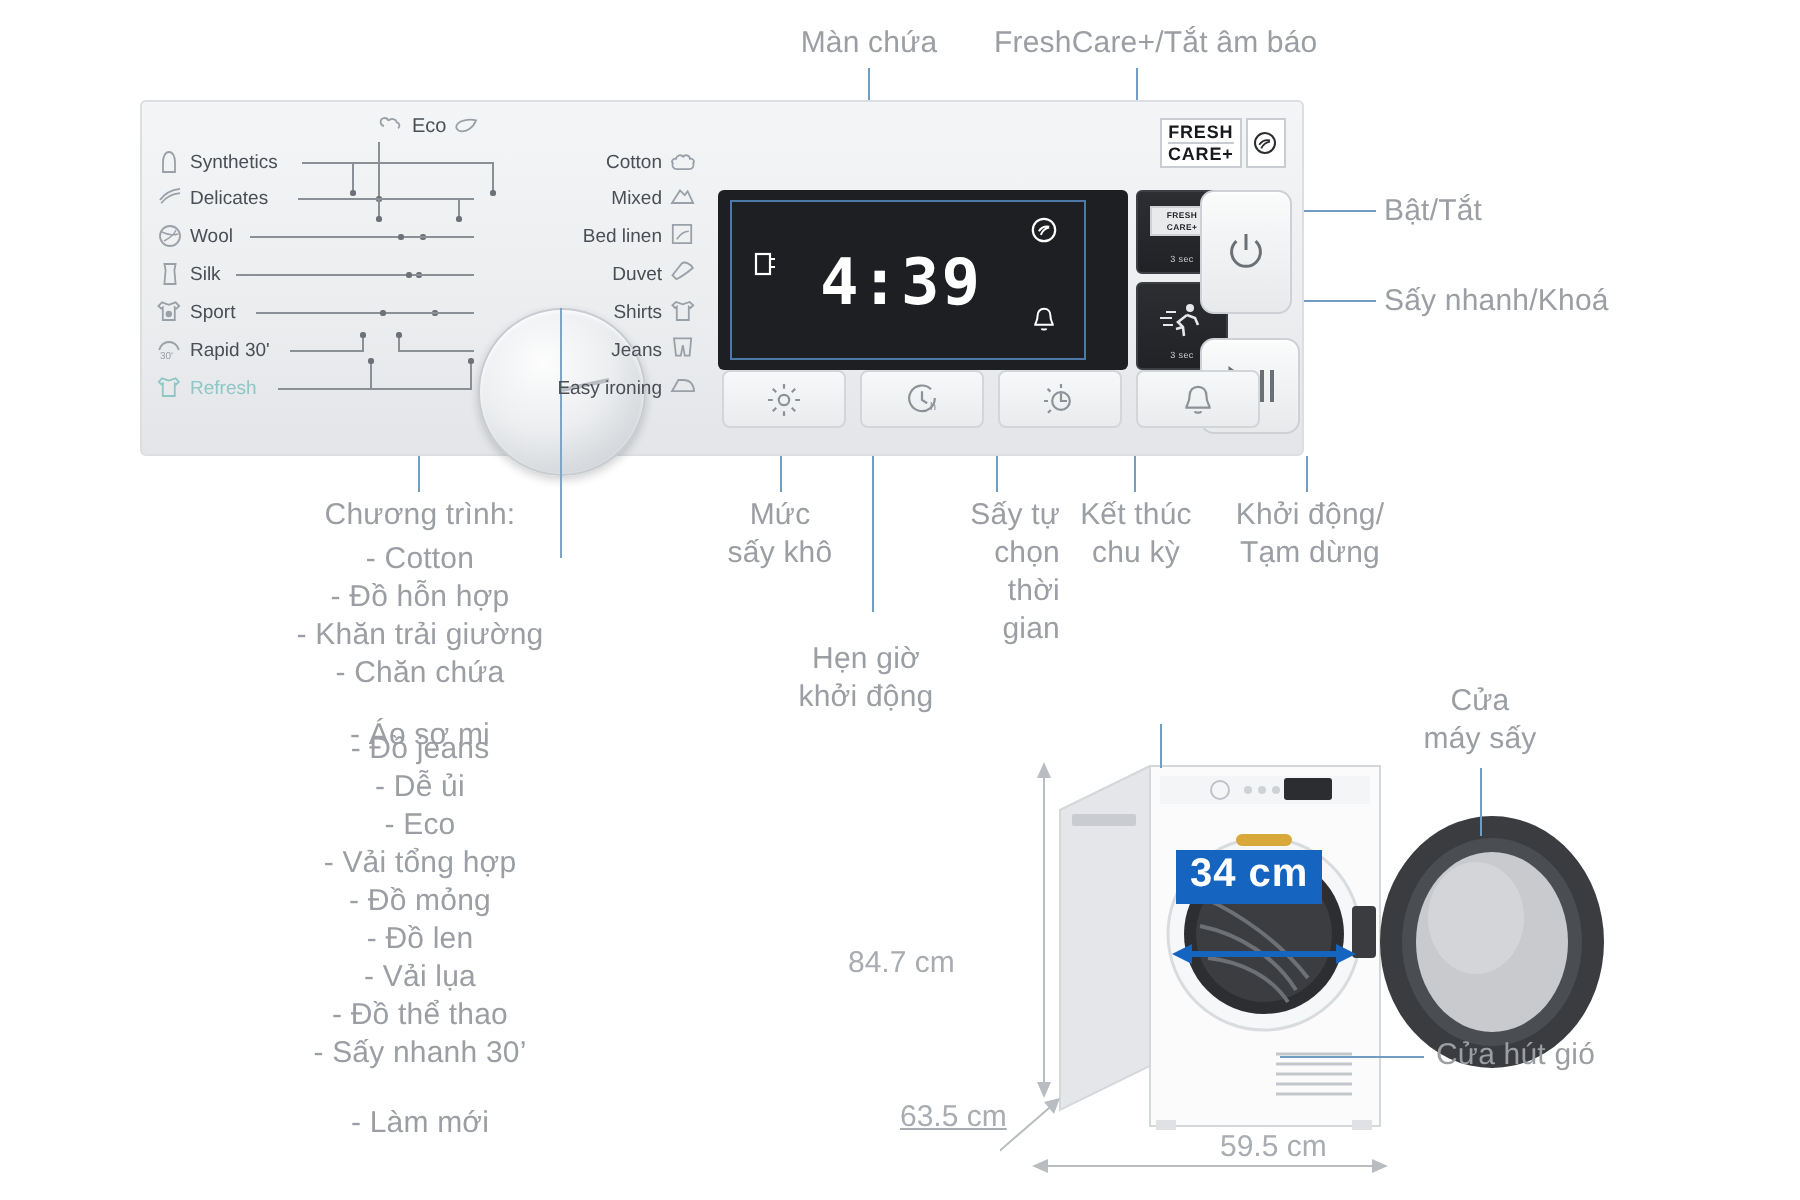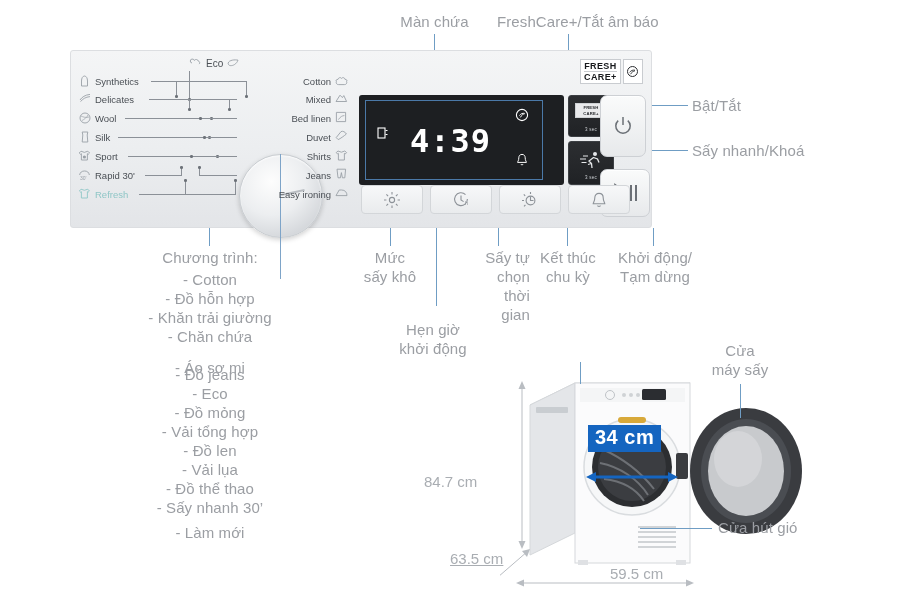--- a/index.html
+++ b/index.html
@@ -450,28 +450,29 @@
 Tạm dừng</div>
 
   <div class="anno c" style="left:110px; top:248px; width:200px;">Chương trình:</div>
   <div id="program-list" style="position:absolute; left:110px; top:270px; width:200px;">
     <div class="anno c" style="position:relative; left:0; top:0; width:200px;">- Cotton</div>
     <div class="anno c" style="position:relative; left:0; top:0; width:200px;">- Đồ hỗn hợp</div>
     <div class="anno c" style="position:relative; left:0; top:0; width:200px;">- Khăn trải giường</div>
     <div class="anno c" style="position:relative; left:0; top:0; width:200px;">- Chăn chứa</div>
     <div class="anno c" style="position:relative; left:0; top:12px; width:200px;">- Áo sơ mi</div>
     <div class="anno c" style="position:relative; left:0; top:0; width:200px;">- Đồ jeans</div>
+    <div class="anno c" style="position:relative; left:0; top:0; width:200px;">- Dễ ủi</div>
     <div class="anno c" style="position:relative; left:0; top:0; width:200px;">- Eco</div>
+    <div class="anno c" style="position:relative; left:0; top:0; width:200px;">- Vải tổng hợp</div>
     <div class="anno c" style="position:relative; left:0; top:0; width:200px;">- Đồ mỏng</div>
-    <div class="anno c" style="position:relative; left:0; top:0; width:200px;">- Vải tổng hợp</div>
     <div class="anno c" style="position:relative; left:0; top:0; width:200px;">- Đồ len</div>
     <div class="anno c" style="position:relative; left:0; top:0; width:200px;">- Vải lụa</div>
     <div class="anno c" style="position:relative; left:0; top:0; width:200px;">- Đồ thể thao</div>
     <div class="anno c" style="position:relative; left:0; top:0; width:200px;">- Sấy nhanh 30’</div>
-    <div class="anno c" style="position:relative; left:0; top:6px; width:200px;text-align:center;">- Làm mới</div>
+    <div class="anno c" style="position:relative; left:0; top:16px; width:200px;text-align:center;">- Làm mới</div>
   </div>
 
   <svg id="dryer-svg" style="position:absolute; left:500px; top:355px;" width="400" height="245" viewBox="0 0 400 245">
 
     <polygon points="30,50 75,28 190,28 145,50" fill="#f2f3f4" stroke="#d5d8db" stroke-width="1"></polygon>
 
     <polygon points="30,50 30,200 75,178 75,28" fill="#e4e6e9" stroke="#d5d8db" stroke-width="1"></polygon>
 
     <rect x="75" y="28" width="115" height="180" fill="#fbfbfc" stroke="#d5d8db" stroke-width="1"></rect>
 

